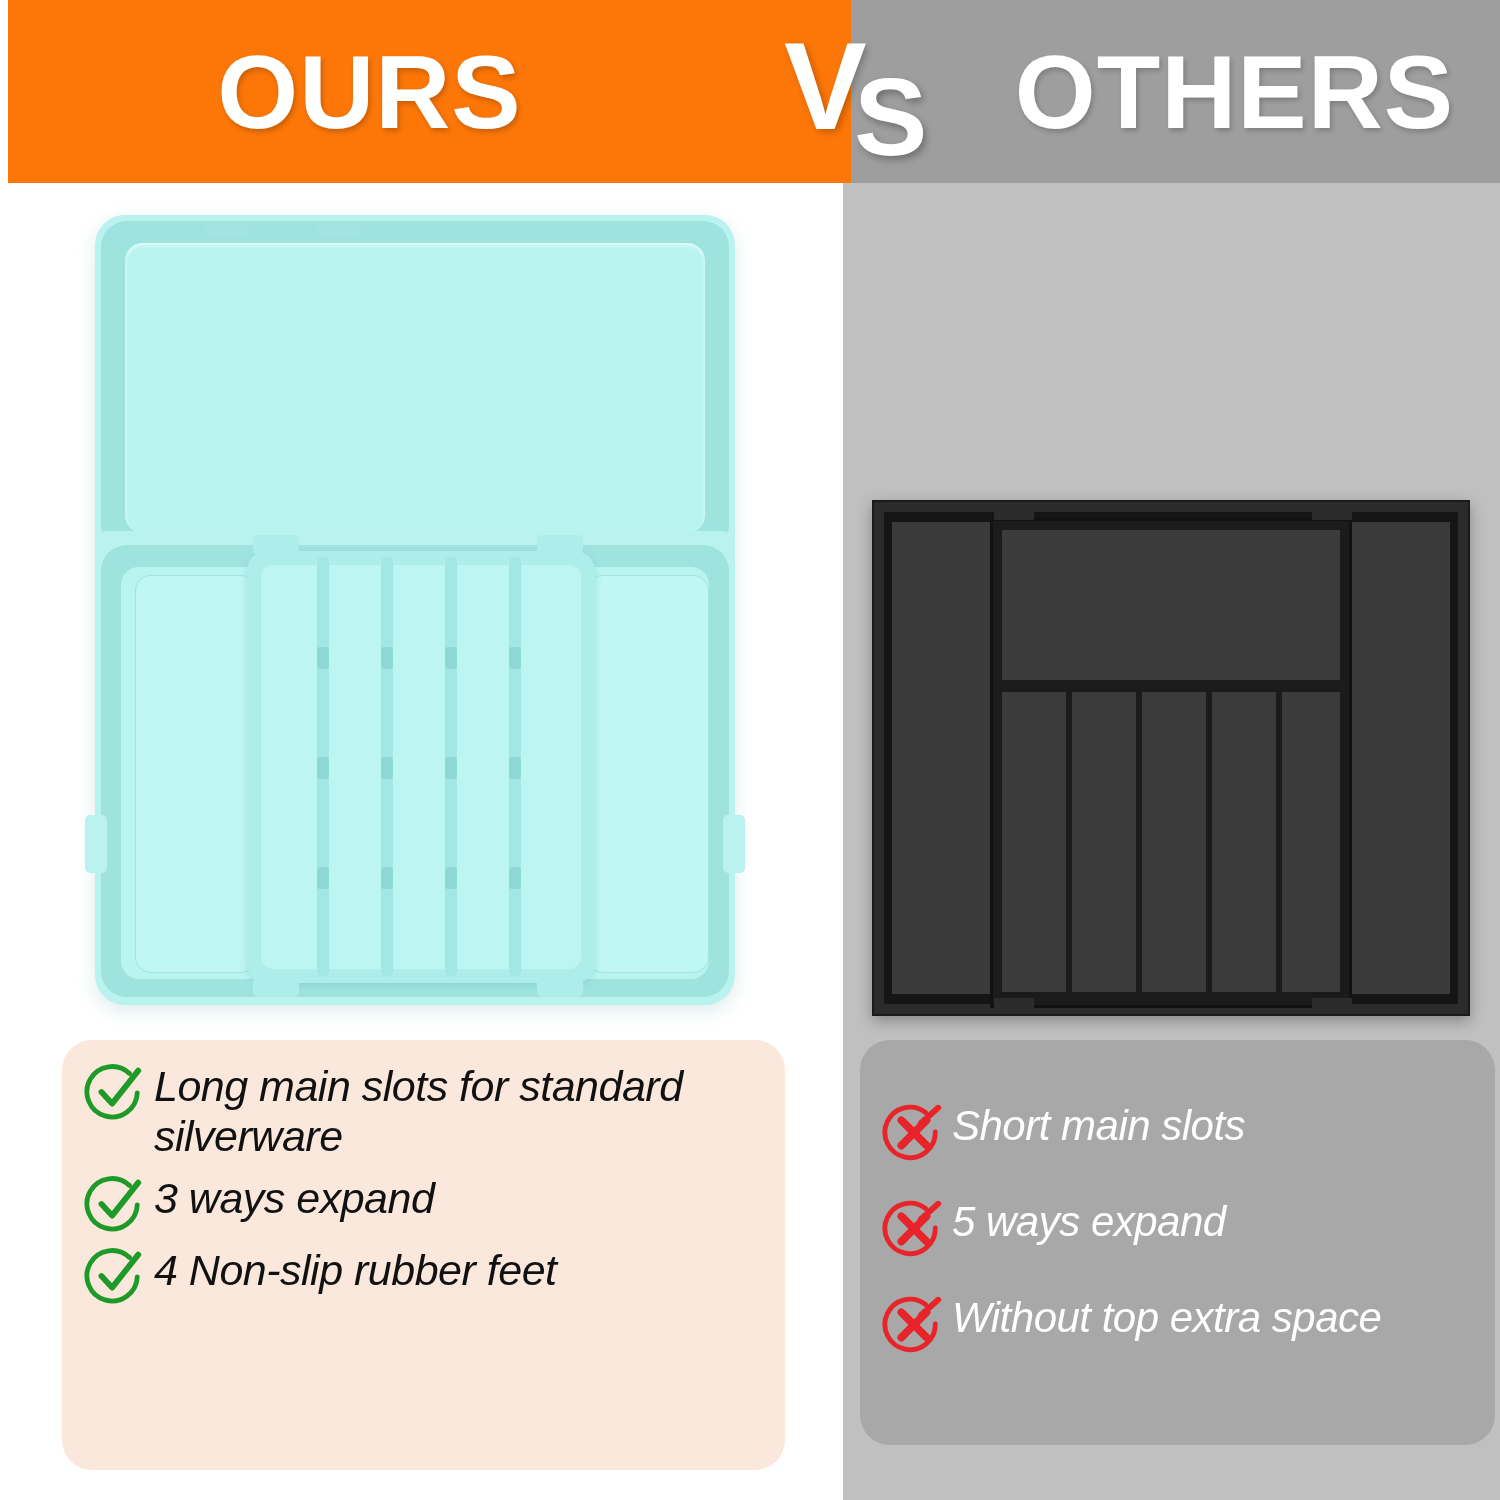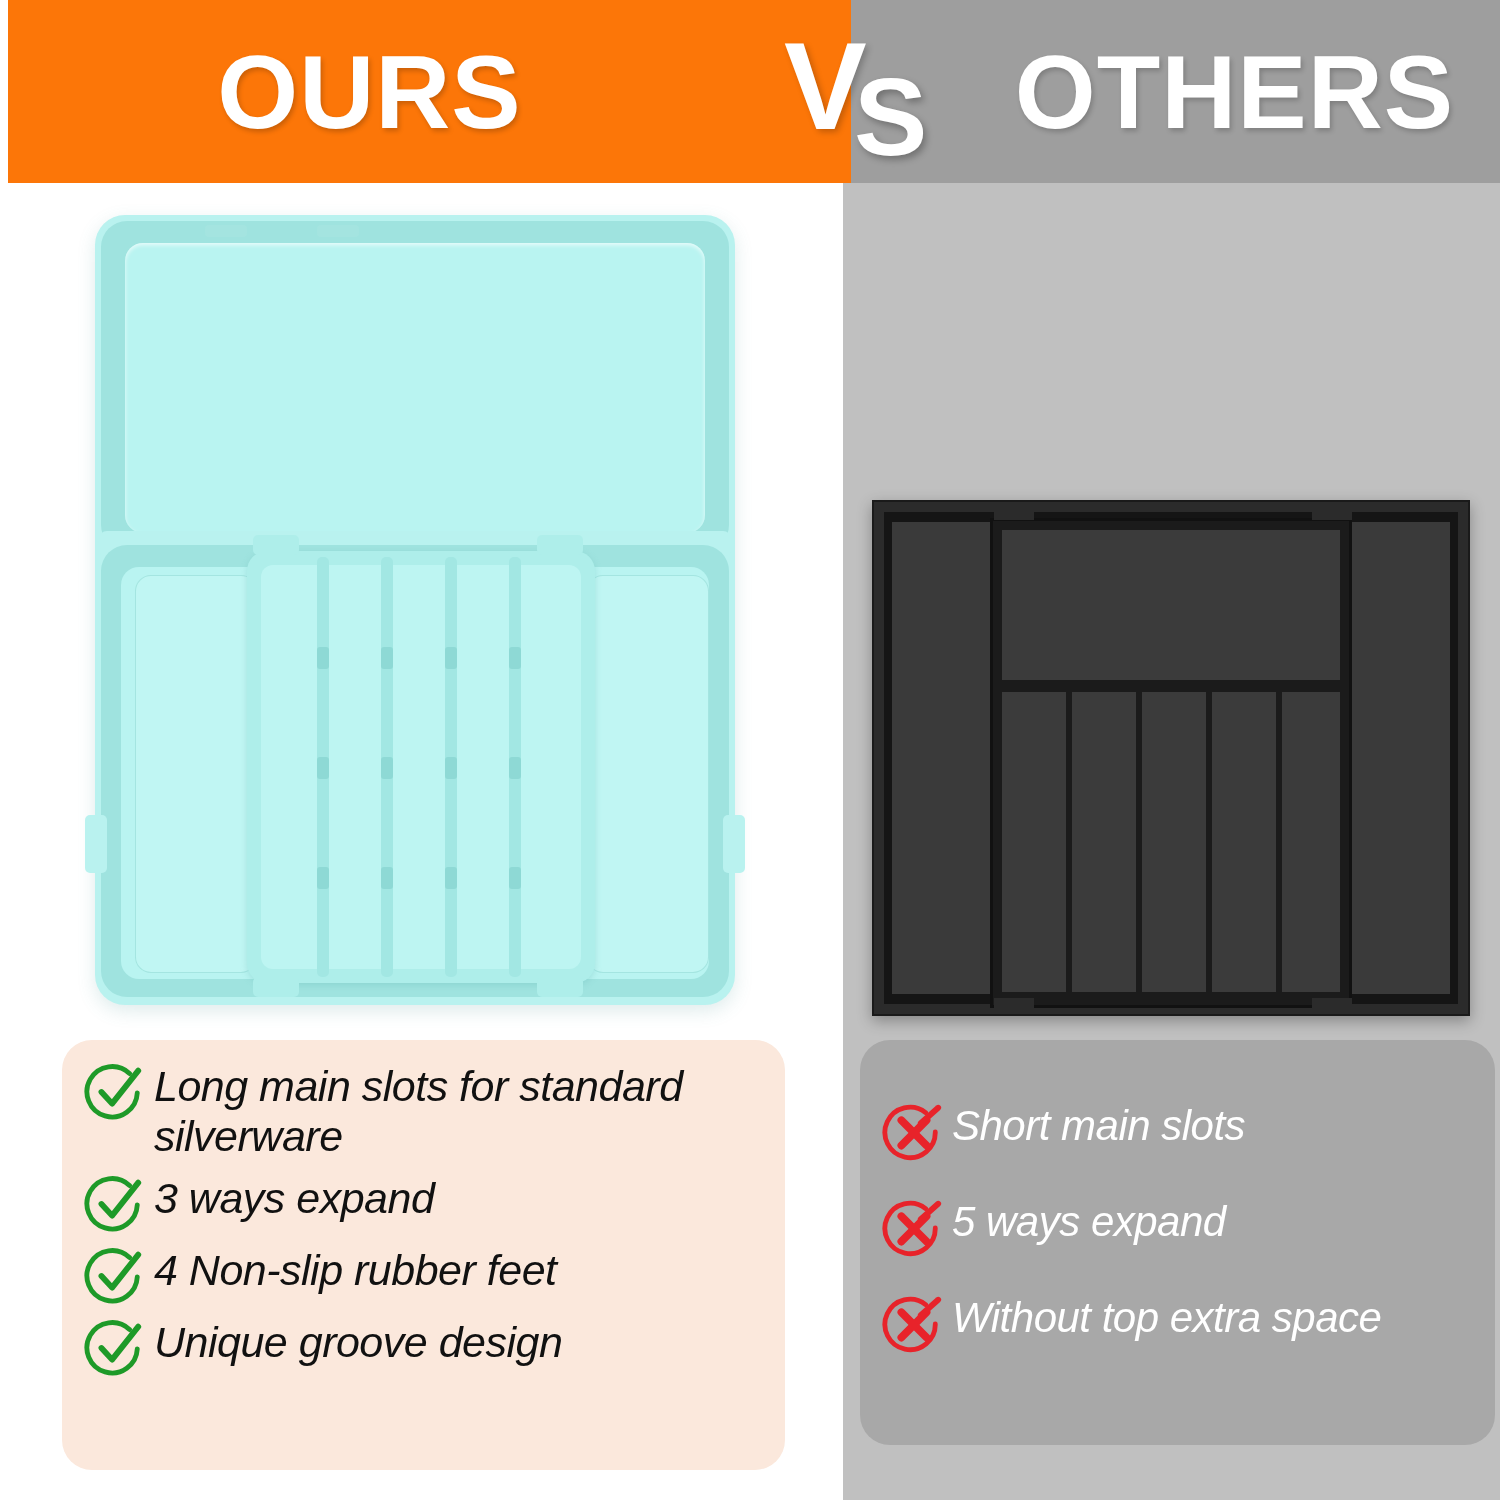--- a/index.html
+++ b/index.html
@@ -328,29 +328,20 @@
     <div class="feat">
       <span class="ficon">
         <svg viewBox="0 0 64 64">
           <path d="M47 14 A26 26 0 1 0 55 34" fill="none" stroke="#1e9a28" stroke-width="5" stroke-linecap="round"></path>
           <path d="M18 33 L29 45 L56 11" fill="none" stroke="#1e9a28" stroke-width="6" stroke-linecap="round" stroke-linejoin="round"></path>
         </svg>
       </span>
       <span class="ftext">4 Non-slip rubber feet</span>
     </div>
 
-    <div class="feat">
-      <span class="ficon">
-        <svg viewBox="0 0 64 64">
-          <path d="M47 14 A26 26 0 1 0 55 34" fill="none" stroke="#1e9a28" stroke-width="5" stroke-linecap="round"></path>
-          <path d="M18 33 L29 45 L56 11" fill="none" stroke="#1e9a28" stroke-width="6" stroke-linecap="round" stroke-linejoin="round"></path>
-        </svg>
-      </span>
-      <span class="ftext">Unique groove design</span>
-    </div>
 
   </div>
 
   <div class="panel-right">
 
     <div class="feat">
       <span class="ficon">
         <svg viewBox="0 0 64 64">
           <path d="M45 13 A26 26 0 1 0 55 33" fill="none" stroke="#e8232a" stroke-width="5" stroke-linecap="round"></path>
           <path d="M20 21 L46 47" fill="none" stroke="#e8232a" stroke-width="8" stroke-linecap="round"></path>

